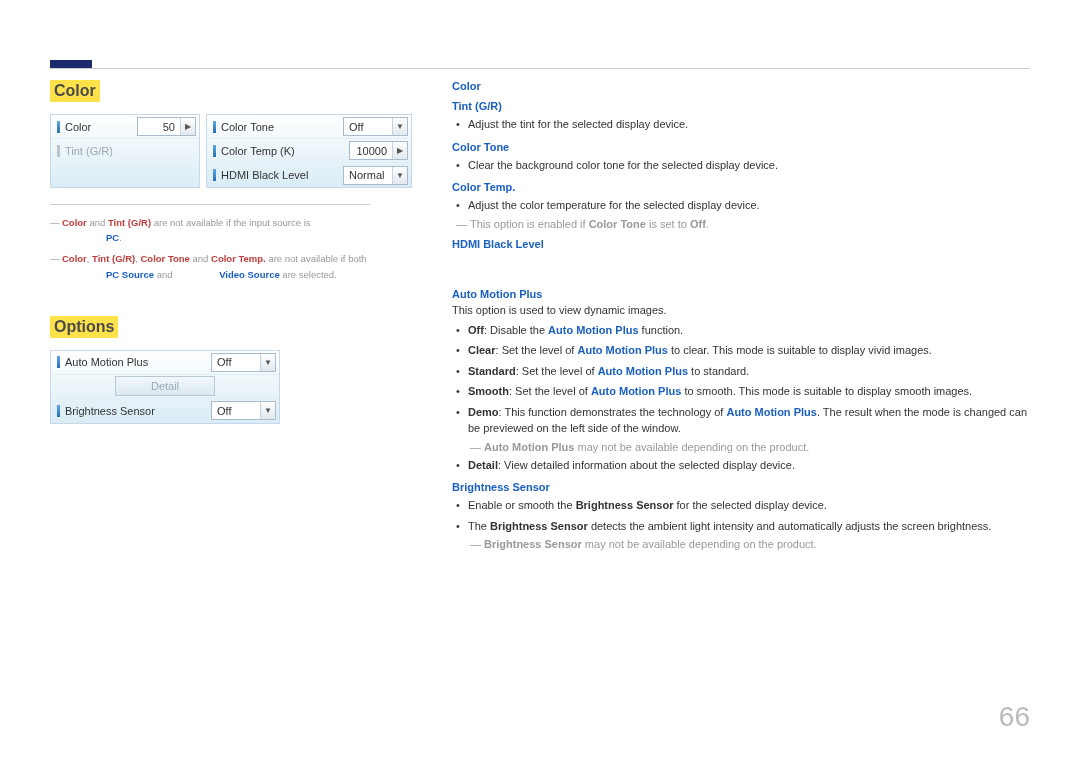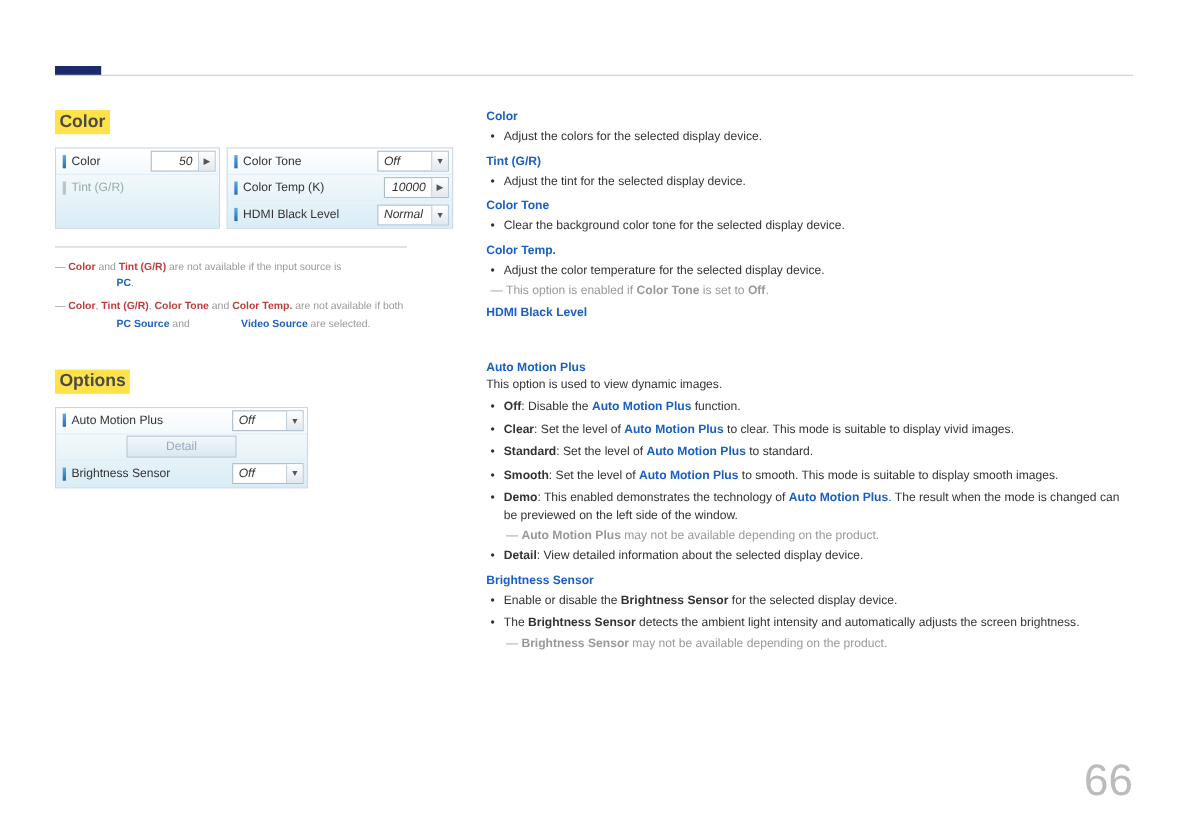--- a/index.html
+++ b/index.html
@@ -26,22 +26,22 @@
   .header-accent {
     position: absolute;
     top: 60px;
     left: 50px;
     width: 42px;
     height: 8px;
     background: #1a2a6b;
   }
   .content {
     display: flex;
-    gap: 22px;
-    margin-top: 40px;
+    gap: 32px;
+    margin-top: 20px;
     justify-content: center;
   }
   .left-col {
     width: 370px;
     flex-shrink: 0;
   }
   .right-col {
     flex: 1;
   }
   .section-heading {
@@ -96,21 +96,20 @@
     height: 19px;
     border: 1px solid #aabccb;
     background: #fff;
     margin-right: 3px;
   }
   .spin-box .val, .combo-box .val {
     width: 42px;
     text-align: right;
     padding-right: 5px;
     font-size: 11px;
-    font-style: italic;
   }
   .combo-box .val { text-align: left; padding-left: 5px; width: 48px; }
   .spin-btn, .combo-btn {
     width: 15px;
     height: 17px;
     background: linear-gradient(#fefefe,#e2e8ee);
     border-left: 1px solid #c4d2db;
     display: flex;
     align-items: center;
     justify-content: center;
@@ -178,21 +177,21 @@
     position: absolute;
     left: 0;
     color: #999;
   }
   .right-sec2 { margin-top: 38px; }
   .intro-line { margin-bottom: 6px; }
   .page-num {
     position: absolute;
     bottom: 30px;
     right: 50px;
-    font-size: 40px;
+    font-size: 28px;
     color: #bbb;
     font-weight: 300;
   }
   b.blue { color:#1a5fc2; }
 </style>
 </head>
 <body>
 
 <div class="header-rule"></div>
 <div class="header-accent"></div>
@@ -292,23 +291,20 @@
               <span class="val">Off</span>
               <span class="combo-btn">▼</span>
             </div>
           </div>
         </div>
       </div>
     </div>
 
     <div class="right-col">
       <div class="desc-head">Color</div>
-      <ul class="desc-list">
-          <li>Adjust the colors for the selected display device.</li>
-        </ul>
 
       <div class="desc-head">Tint (G/R)</div>
       <ul class="desc-list">
           <li>Adjust the tint for the selected display device.</li>
         </ul>
 
       <div class="desc-head">Color Tone</div>
       <ul class="desc-list">
           <li>Clear the background color tone for the selected display device.</li>
         </ul>
@@ -324,32 +320,32 @@
       <div class="desc-head">HDMI Black Level</div>
 
       <div class="right-sec2">
         <div class="desc-head">Auto Motion Plus</div>
         <div class="intro-line">This option is used to view dynamic images.</div>
         <ul class="desc-list">
           <li><b>Off</b><span>: Disable the </span><b class="blue">Auto Motion Plus</b><span> function.</span></li>
           <li><b>Clear</b><span>: Set the level of </span><b class="blue">Auto Motion Plus</b><span> to clear. This mode is suitable to display vivid images.</span></li>
           <li><b>Standard</b><span>: Set the level of </span><b class="blue">Auto Motion Plus</b><span> to standard.</span></li>
           <li><b>Smooth</b><span>: Set the level of </span><b class="blue">Auto Motion Plus</b><span> to smooth. This mode is suitable to display smooth images.</span></li>
-          <li><b>Demo</b><span>: This enabled demonstrates the technology of </span><b class="blue">Auto Motion Plus</b><span>. The result when the mode is changed can be previewed on the left side of the window.</span></li>
+          <li><b>Demo</b><span>: This function demonstrates the technology of </span><b class="blue">Auto Motion Plus</b><span>. The result when the mode is changed can be previewed on the left side of the window.</span></li>
         </ul>
         <div class="note-line" style="margin-left:18px">
           <b>Auto Motion Plus</b><span> may not be available depending on the product.</span>
         </div>
         <ul class="desc-list">
           <li><b>Detail</b><span>: View detailed information about the selected display device.</span></li>
         </ul>
 
         <div class="desc-head">Brightness Sensor</div>
         <ul class="desc-list">
-          <li><span>Enable or disable the </span><b>Brightness Sensor</b><span> for the selected display device.</span></li>
+          <li><span>Enable or smooth the </span><b>Brightness Sensor</b><span> for the selected display device.</span></li>
           <li><span>The </span><b>Brightness Sensor</b><span> detects the ambient light intensity and automatically adjusts the screen brightness.</span></li>
         </ul>
         <div class="note-line" style="margin-left:18px">
           <b>Brightness Sensor</b><span> may not be available depending on the product.</span>
         </div>
       </div>
     </div>
   </div>
 </div>
 

